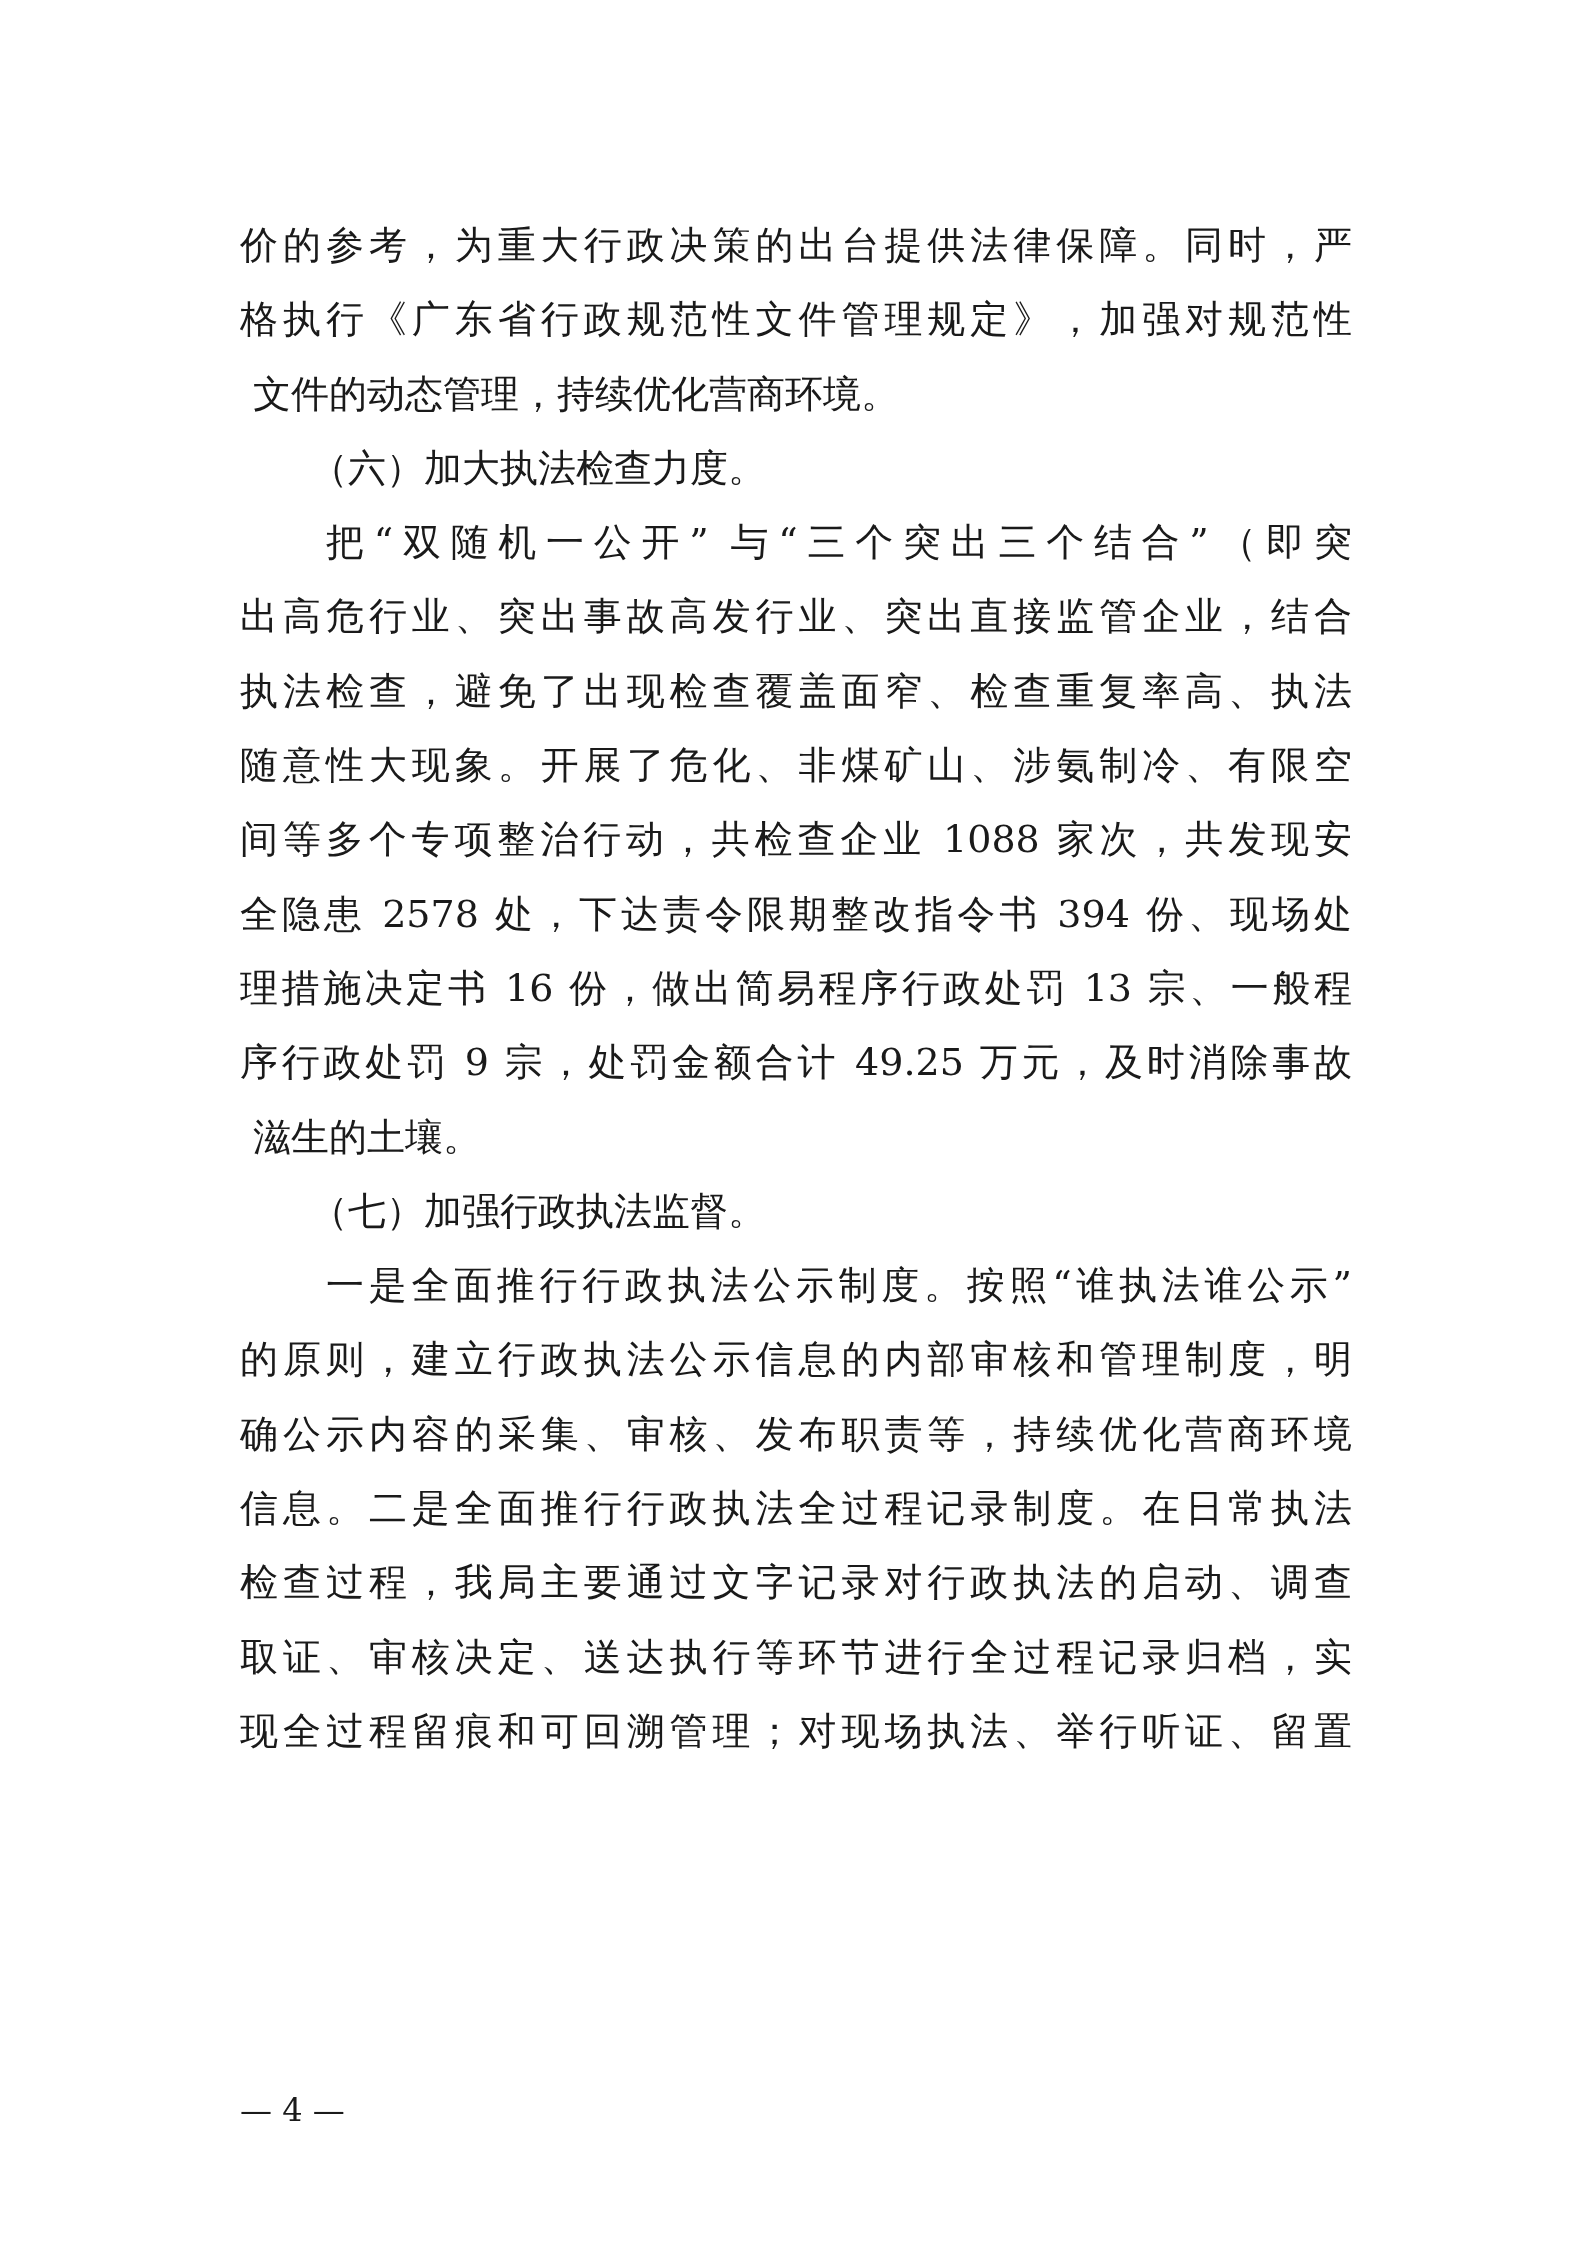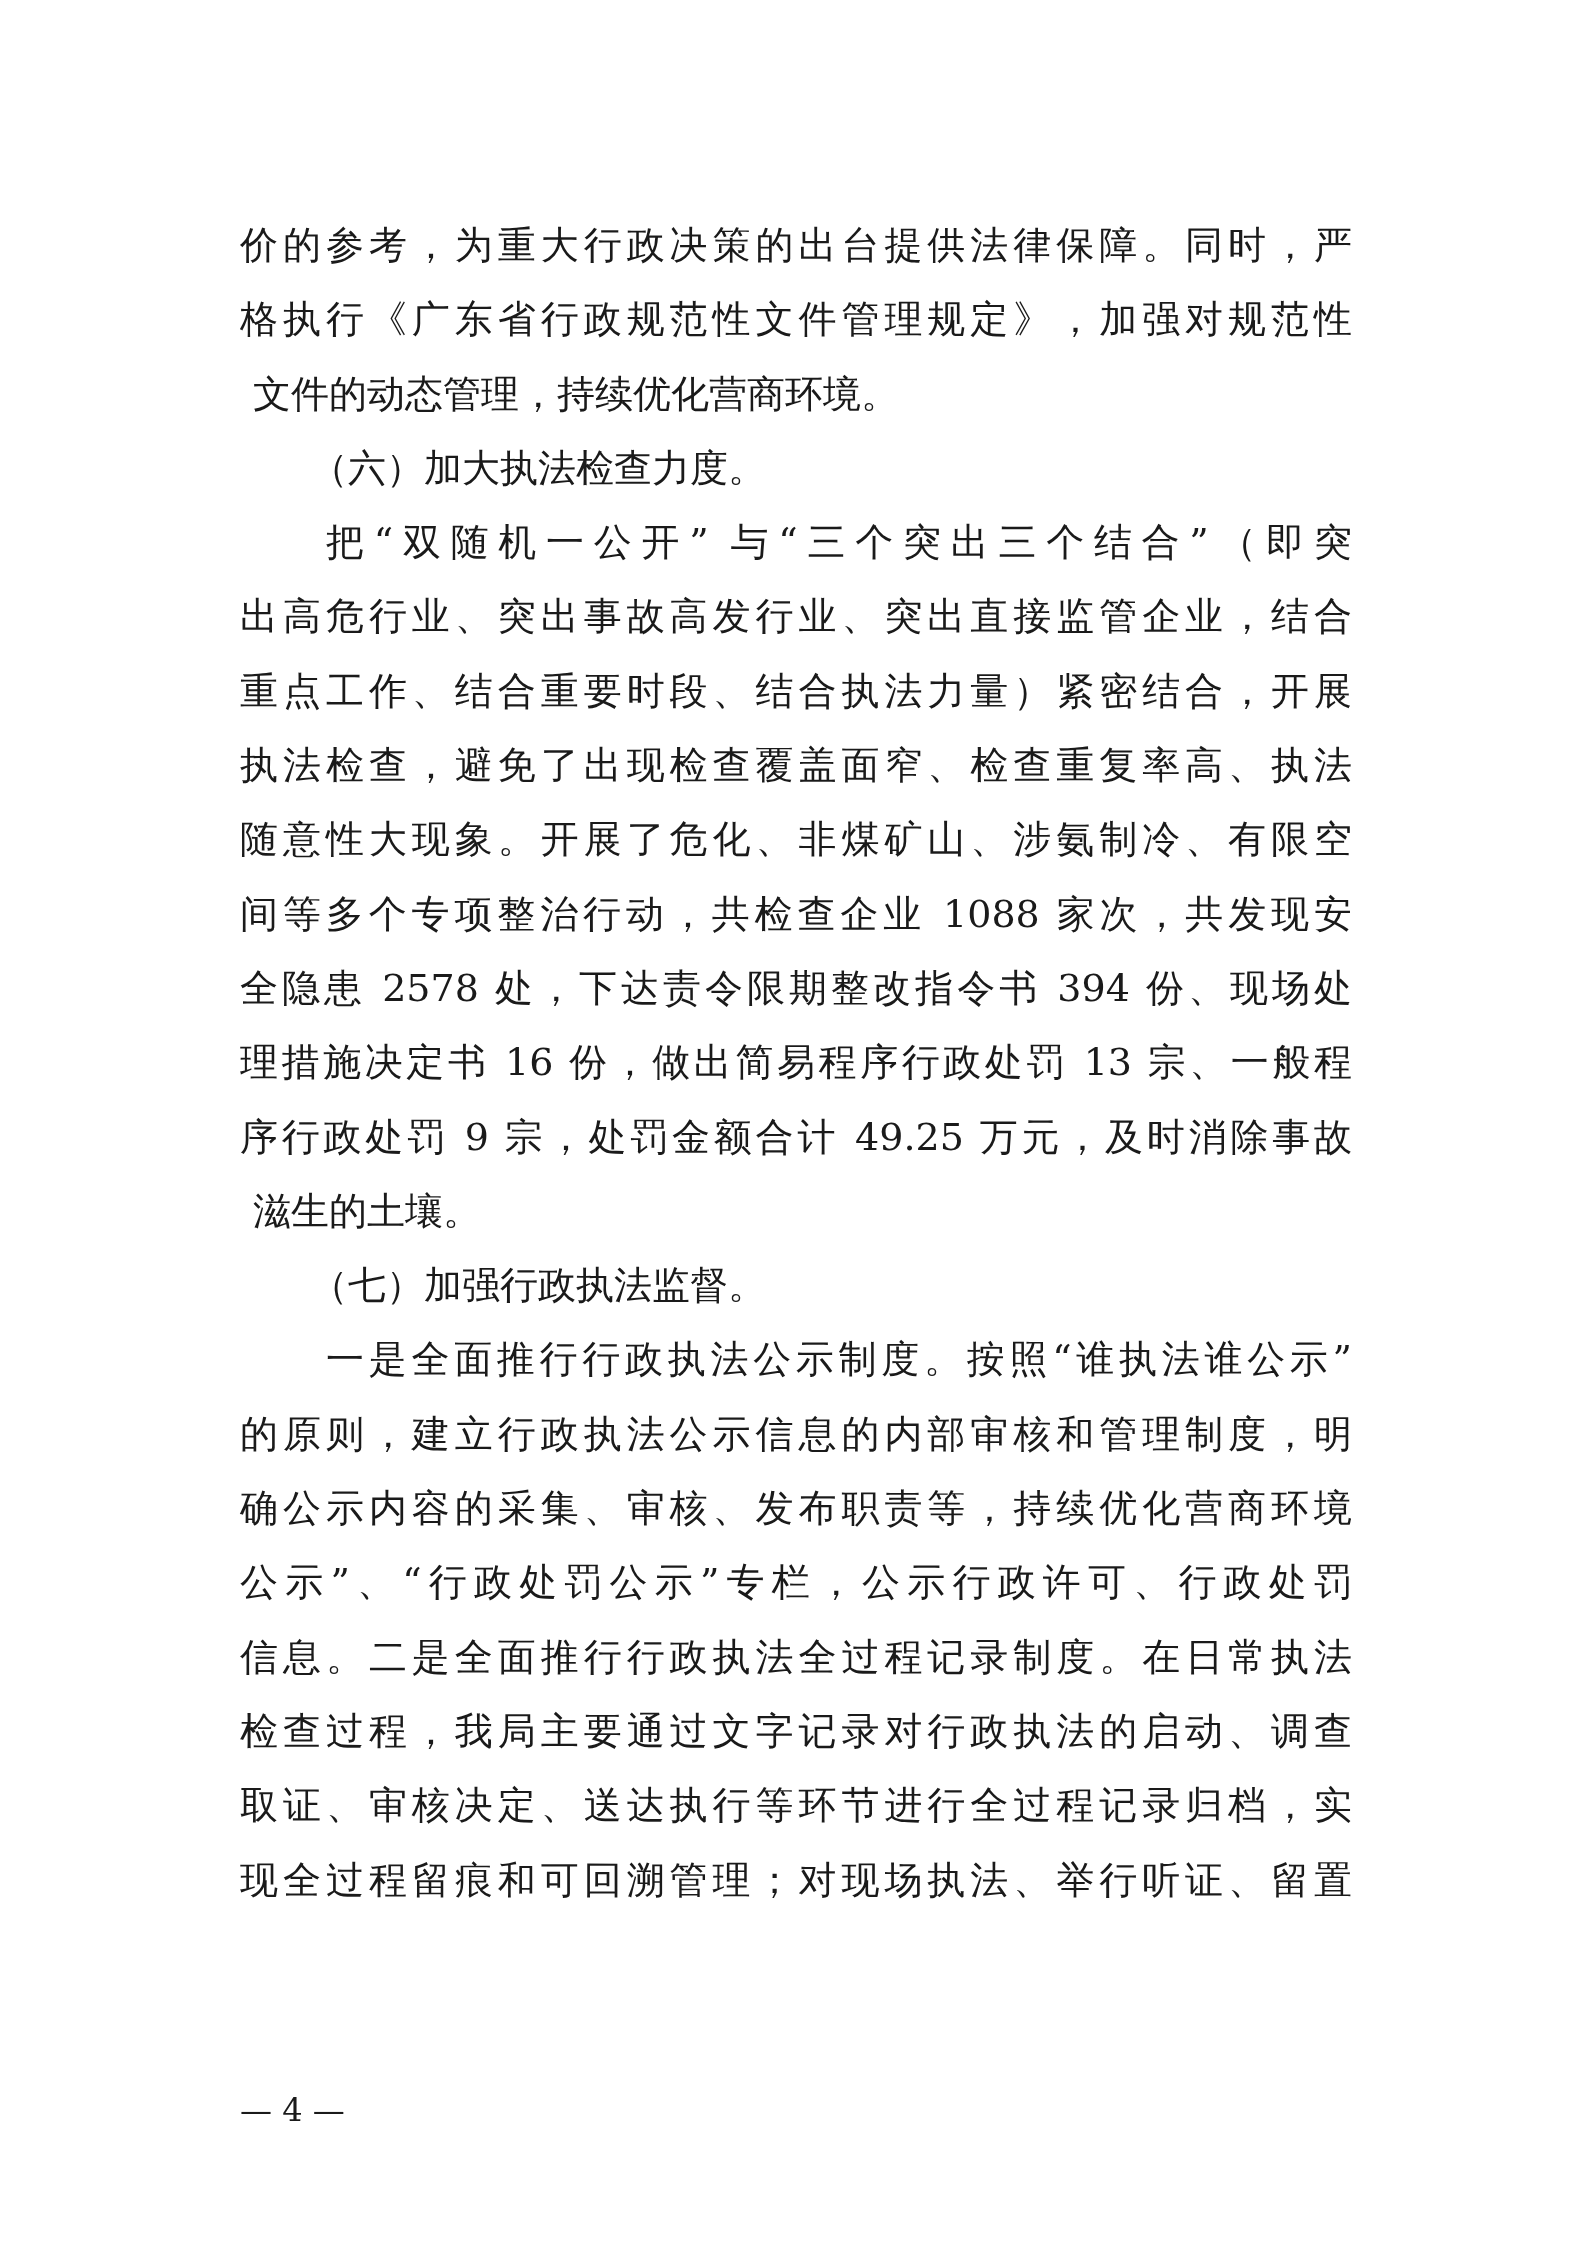--- a/index.html
+++ b/index.html
@@ -33,35 +33,33 @@
 <body>
 
 <div class="page">
   <div class="body-text">
     <div class="line">价的参考，为重大行政决策的出台提供法律保障。同时，严</div>
     <div class="line">格执行《广东省行政规范性文件管理规定》，加强对规范性</div>
     <div class="line last">文件的动态管理，持续优化营商环境。</div>
     <div class="line heading">（六）加大执法检查力度。</div>
     <div class="line indent">把“双随机一公开” 与“三个突出三个结合”（即突</div>
     <div class="line">出高危行业、突出事故高发行业、突出直接监管企业，结合</div>
-    <div class="line">重点工作、结合重要时段、结合执法力量）紧密结合，开展</div>
     <div class="line">执法检查，避免了出现检查覆盖面窄、检查重复率高、执法</div>
     <div class="line">随意性大现象。开展了危化、非煤矿山、涉氨制冷、有限空</div>
     <div class="line">间等多个专项整治行动，共检查企业 1088 家次，共发现安</div>
     <div class="line">全隐患 2578 处，下达责令限期整改指令书 394 份、现场处</div>
     <div class="line">理措施决定书 16 份，做出简易程序行政处罚 13 宗、一般程</div>
     <div class="line">序行政处罚 9 宗，处罚金额合计 49.25 万元，及时消除事故</div>
     <div class="line last">滋生的土壤。</div>
     <div class="line heading">（七）加强行政执法监督。</div>
     <div class="line indent">
       <span class="bold">一是全面推行行政执法公示制度。</span><span>按照“谁执法谁公示”</span>
     </div>
     <div class="line">的原则，建立行政执法公示信息的内部审核和管理制度，明</div>
     <div class="line">确公示内容的采集、审核、发布职责等，持续优化营商环境</div>
-    <div class="line">公示”、“行政处罚公示”专栏，公示行政许可、行政处罚</div>
     <div class="line">
       <span>信息。</span><span class="bold">二是全面推行行政执法全过程记录制度。</span><span>在日常执法</span>
     </div>
     <div class="line">检查过程，我局主要通过文字记录对行政执法的启动、调查</div>
     <div class="line">取证、审核决定、送达执行等环节进行全过程记录归档，实</div>
     <div class="line">现全过程留痕和可回溯管理；对现场执法、举行听证、留置</div>
   </div>
 
   <div class="page-number">— 4 —</div>
 </div>

